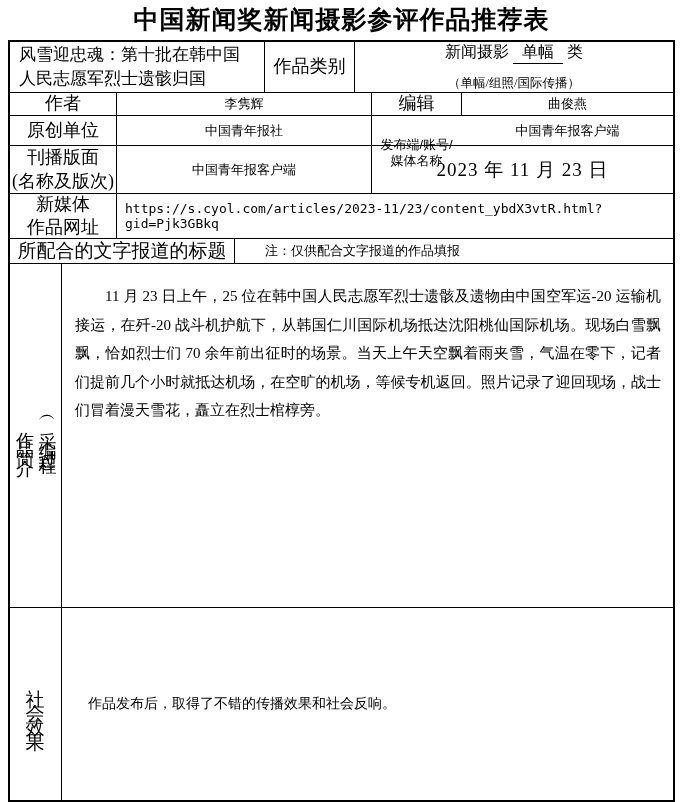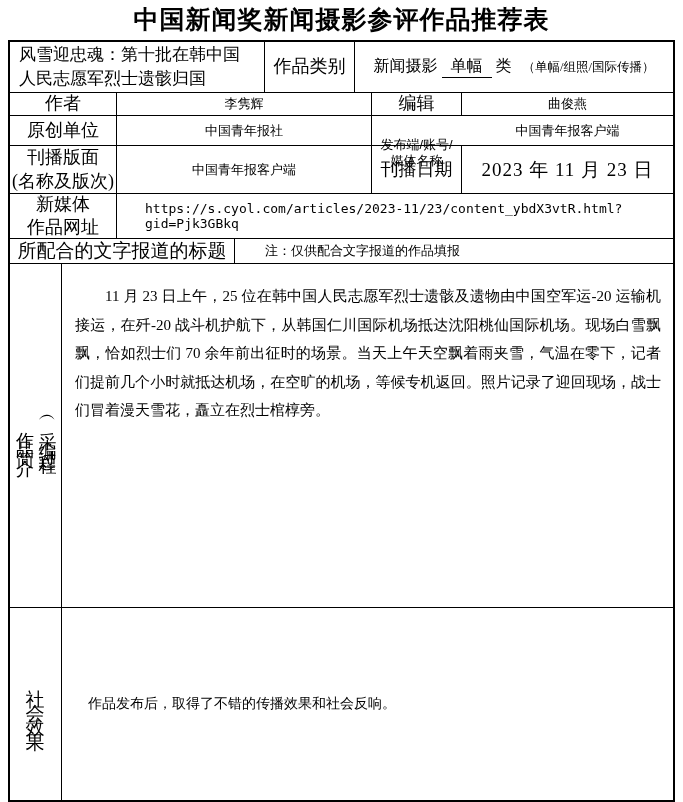--- a/index.html
+++ b/index.html
@@ -32,38 +32,38 @@
   
   .cA { width:107px; flex:none; }
   .cB { width:255px; flex:none; }
   .cC { width:90px;  flex:none; }
   .cD { flex:1; }
 
   .h-r1 { height:51px; }
   .h-r2 { height:23px; }
   .h-r3 { height:30px; }
   .h-r4 { height:48px; }
-  .h-r5 { height:45px;gap:20px; }
+  .h-r5 { height:45px; }
   .h-r6 { height:25px; }
   .h-r7 { height:344px; }
   .h-r8 { height:192px; }
 
   .lbl  { font-size:18px; text-align:center; line-height:1.3; }
   .lbl-sm { font-size:13px; font-family:"Liberation Sans","DejaVu Sans",sans-serif; text-align:center; line-height:1.25;margin-top:37px; }
   .pre  { white-space:pre-line; }
   .val-sm { font-size:13px; }
 
   .title-value {
     justify-content:flex-start;
     padding-left:9px;
     font-size:17px;
     line-height:24px;
     text-align:left;
   }
-  .category-cell { flex-direction:row; justify-content:center; gap:11px; }
+  .category-cell { flex-direction:column; justify-content:center; gap:11px; }
   .category-line1 { font-size:16px; }
   .category-underline { display:inline-block; border-bottom:1px solid #000; padding:0 9px; margin:0 4px; }
   .category-line2 { font-size:12.5px; }
 
   .date-value { font-size:19px; letter-spacing:1px; }
 
   .url-cell {
     justify-content:flex-start;
     padding-left:8px;
     font-family:"DejaVu Sans Mono","Liberation Mono",monospace;
@@ -135,21 +135,20 @@
     <div class="cell cB val-sm">中国青年报社</div>
     <div class="cell cC lbl-sm pre">发布端/账号/
 媒体名称</div>
     <div class="cell cD val-sm">中国青年报客户端</div>
   </div>
 
   <div class="row h-r4">
     <div class="cell cA lbl pre">刊播版面
 (名称及版次)</div>
     <div class="cell cB val-sm">中国青年报客户端</div>
-    <div class="cell cC lbl">刊播日期</div>
     <div class="cell cD date-value">2023 年 11 月 23 日</div>
   </div>
 
   <div class="row h-r5">
     <div class="cell cA lbl pre">新媒体
 作品网址</div>
     <div class="cell cD url-cell">https://s.cyol.com/articles/2023-11/23/content_ybdX3vtR.html?gid=Pjk3GBkq</div>
   </div>
 
   <div class="row h-r6">

